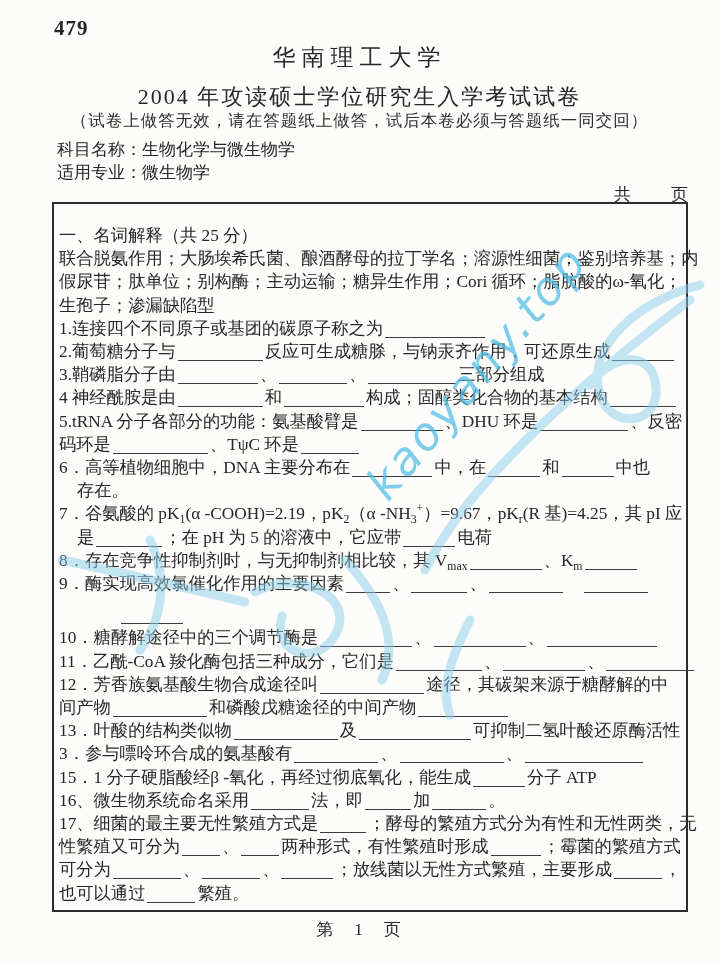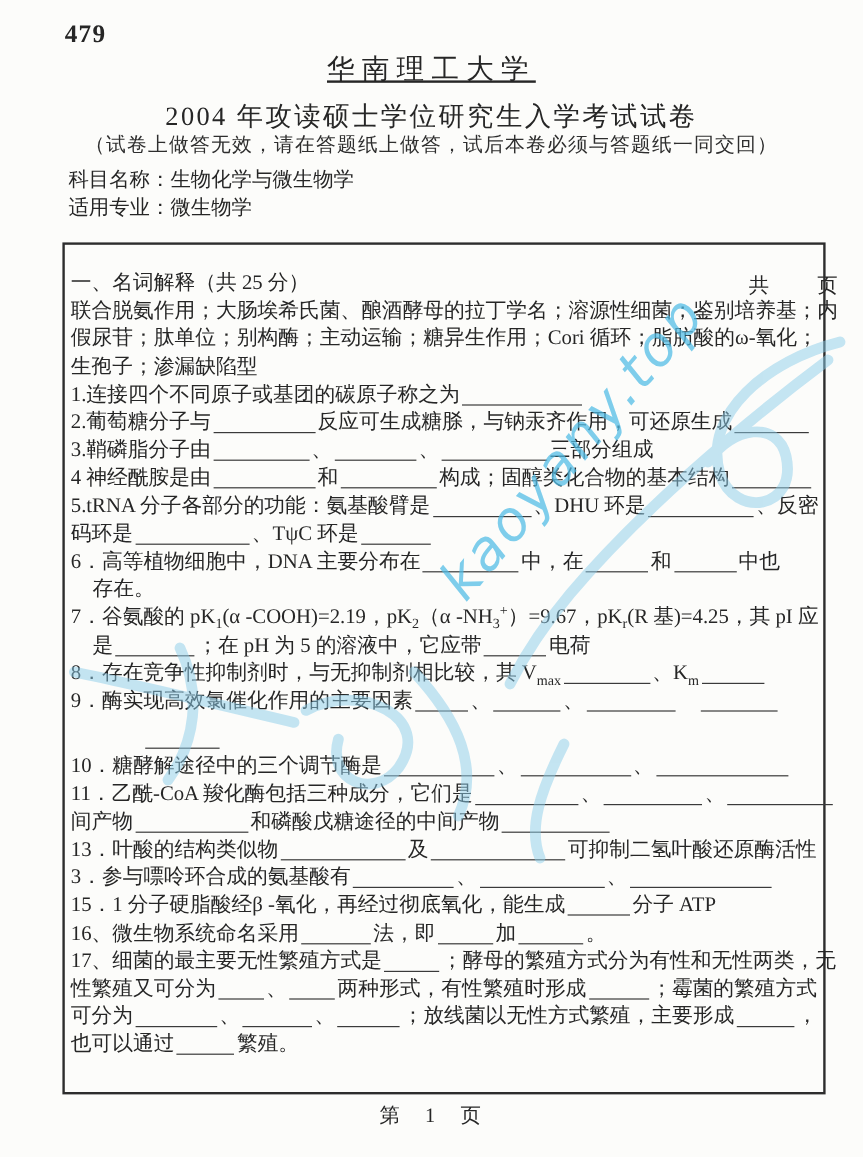--- a/index.html
+++ b/index.html
@@ -5,26 +5,26 @@
   html,body{margin:0;padding:0;}
   body{
     width:719px;height:964px;position:relative;overflow:hidden;
     background:#fcfcfa;
     font-family:"Liberation Serif","DejaVu Serif",serif;
     color:#262626;
   }
   .abs{position:absolute;}
   .center{left:0;right:0;text-align:center;}
   #corner-number{left:54px;top:16px;font-size:21px;font-weight:bold;letter-spacing:1px;}
-  #university{top:42px;font-size:23px;letter-spacing:6px;text-decoration:underline;}
+  #university{top:42px;font-size:23px;letter-spacing:6px;}
   #exam-title{top:82px;font-size:22px;letter-spacing:2px;}
   #notice{top:110px;font-size:16.5px;letter-spacing:1px;color:#2e2e2e;}
   #subject-line{left:57px;top:138px;font-size:17px;}
   #major-line{left:57px;top:161px;font-size:17px;}
-  #pages-note{right:19px;top:183px;font-size:17px;letter-spacing:2px;margin-top:43px;}
+  #pages-note{right:29px;top:183px;font-size:17px;letter-spacing:2px;}
   #footer-page{top:918px;font-size:17px;letter-spacing:2px;}
 
   #questions-box{
     left:52px;top:202px;width:636px;height:710px;
     border:2px solid #2d2d2d;
     box-sizing:border-box;
     z-index:2;
   }
   #questions-box .content{
     padding:20px 6px 0 5px;
@@ -77,20 +77,21 @@
       <div class="line"><span>码环是</span><span class="blank" style="width: 95px;"></span><span>、TψC 环是</span><span class="blank" style="width: 58px;"></span></div>
       <div class="line"><span>6．高等植物细胞中，DNA 主要分布在</span><span class="blank" style="width: 80px;"></span><span>中，在</span><span class="blank" style="width: 52px;"></span><span>和</span><span class="blank" style="width: 52px;"></span><span>中也</span></div>
       <div class="line" style="padding-left: 18px;"><span>存在。</span></div>
       <div class="line"><span>7．谷氨酸的 pK</span><sub>1</sub><span>(α -COOH)=2.19，pK</span><sub>2</sub><span>（α -NH</span><sub>3</sub><sup>+</sup><span>）=9.67，pK</span><sub>r</sub><span>(R 基)=4.25，其 pI 应</span></div>
       <div class="line" style="padding-left: 18px;"><span>是</span><span class="blank" style="width: 66px;"></span><span>；在 pH 为 5 的溶液中，它应带</span><span class="blank" style="width: 52px;"></span><span>电荷</span></div>
       <div class="line"><span>8．存在竞争性抑制剂时，与无抑制剂相比较，其 V</span><sub>max</sub><span class="blank" style="width: 72px;"></span><span>、K</span><sub>m</sub><span class="blank" style="width: 52px;"></span></div>
       <div class="line"><span>9．酶实现高效氯催化作用的主要因素</span><span class="blank" style="width: 44px;"></span><span>、</span><span class="blank" style="width: 56px;"></span><span>、</span><span class="blank" style="width: 74px;"></span><span>　</span><span class="blank" style="width: 64px;"></span></div>
       <div class="line" style="padding-left: 60px; margin-top: 8px;"><span class="blank" style="width: 62px;"></span></div>
       <div class="line"><span>10．糖酵解途径中的三个调节酶是</span><span class="blank" style="width: 92px;"></span><span>、</span><span class="blank" style="width: 92px;"></span><span>、</span><span class="blank" style="width: 110px;"></span></div>
       <div class="line"><span>11．乙酰-CoA 羧化酶包括三种成分，它们是</span><span class="blank" style="width: 86px;"></span><span>、</span><span class="blank" style="width: 82px;"></span><span>、</span><span class="blank" style="width: 88px;"></span></div>
+      <div class="line"><span>12．芳香族氨基酸生物合成途径叫</span><span class="blank" style="width: 104px;"></span><span>途径，其碳架来源于糖酵解的中</span></div>
       <div class="line"><span>间产物</span><span class="blank" style="width: 94px;"></span><span>和磷酸戊糖途径的中间产物</span><span class="blank" style="width: 90px;"></span></div>
       <div class="line"><span>13．叶酸的结构类似物</span><span class="blank" style="width: 104px;"></span><span>及</span><span class="blank" style="width: 112px;"></span><span>可抑制二氢叶酸还原酶活性</span></div>
       <div class="line"><span>3．参与嘌呤环合成的氨基酸有</span><span class="blank" style="width: 84px;"></span><span>、</span><span class="blank" style="width: 104px;"></span><span>、</span><span class="blank" style="width: 118px;"></span></div>
       <div class="line"><span>15．1 分子硬脂酸经β -氧化，再经过彻底氧化，能生成</span><span class="blank" style="width: 52px;"></span><span>分子 ATP</span></div>
       <div class="line"><span>16、微生物系统命名采用</span><span class="blank" style="width: 58px;"></span><span>法，即</span><span class="blank" style="width: 46px;"></span><span>加</span><span class="blank" style="width: 54px;"></span><span>。</span></div>
       <div class="line"><span>17、细菌的最主要无性繁殖方式是</span><span class="blank" style="width: 46px;"></span><span>；酵母的繁殖方式分为有性和无性两类，无</span></div>
       <div class="line"><span>性繁殖又可分为</span><span class="blank" style="width: 38px;"></span><span>、</span><span class="blank" style="width: 38px;"></span><span>两种形式，有性繁殖时形成</span><span class="blank" style="width: 50px;"></span><span>；霉菌的繁殖方式</span></div>
       <div class="line"><span>可分为</span><span class="blank" style="width: 68px;"></span><span>、</span><span class="blank" style="width: 58px;"></span><span>、</span><span class="blank" style="width: 52px;"></span><span>；放线菌以无性方式繁殖，主要形成</span><span class="blank" style="width: 48px;"></span><span>，</span></div>
       <div class="line"><span>也可以通过</span><span class="blank" style="width: 48px;"></span><span>繁殖。</span></div>
     </div>

